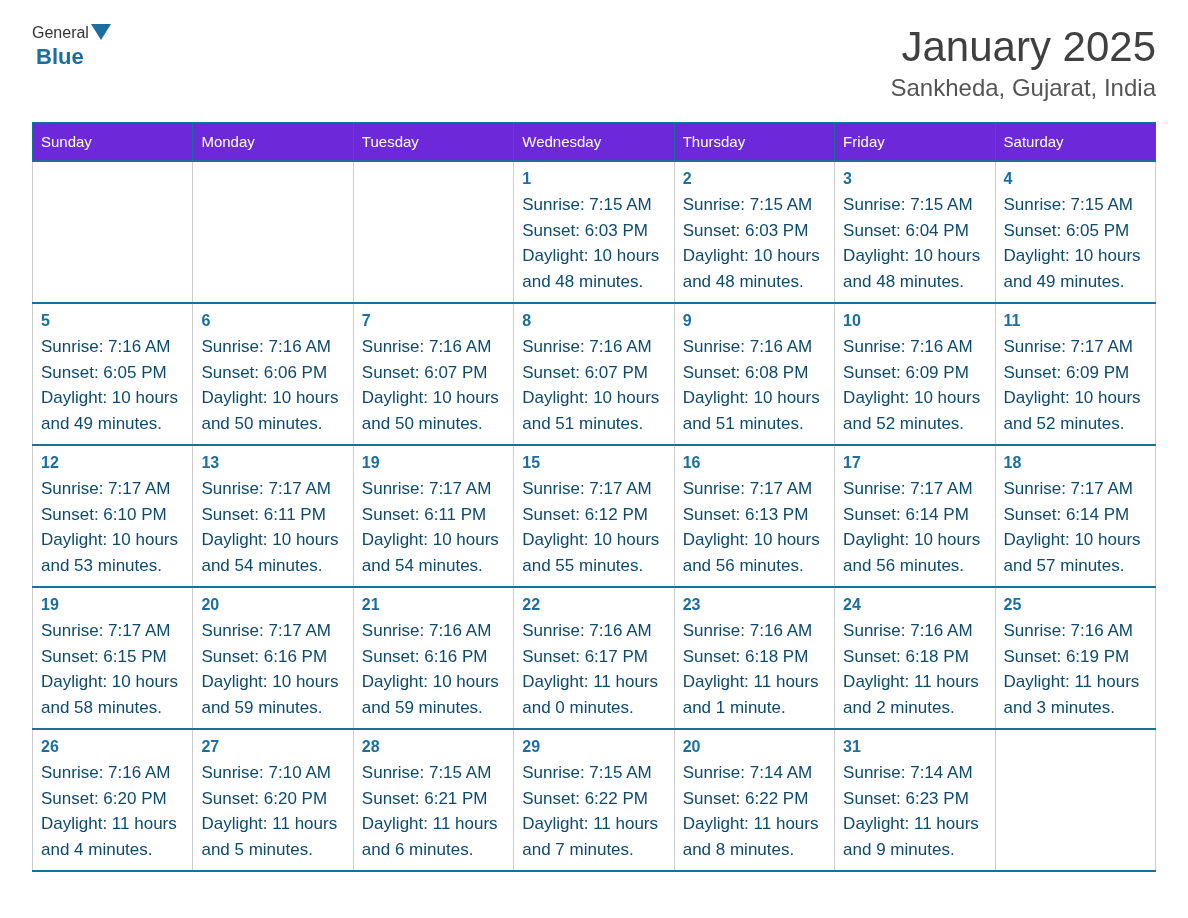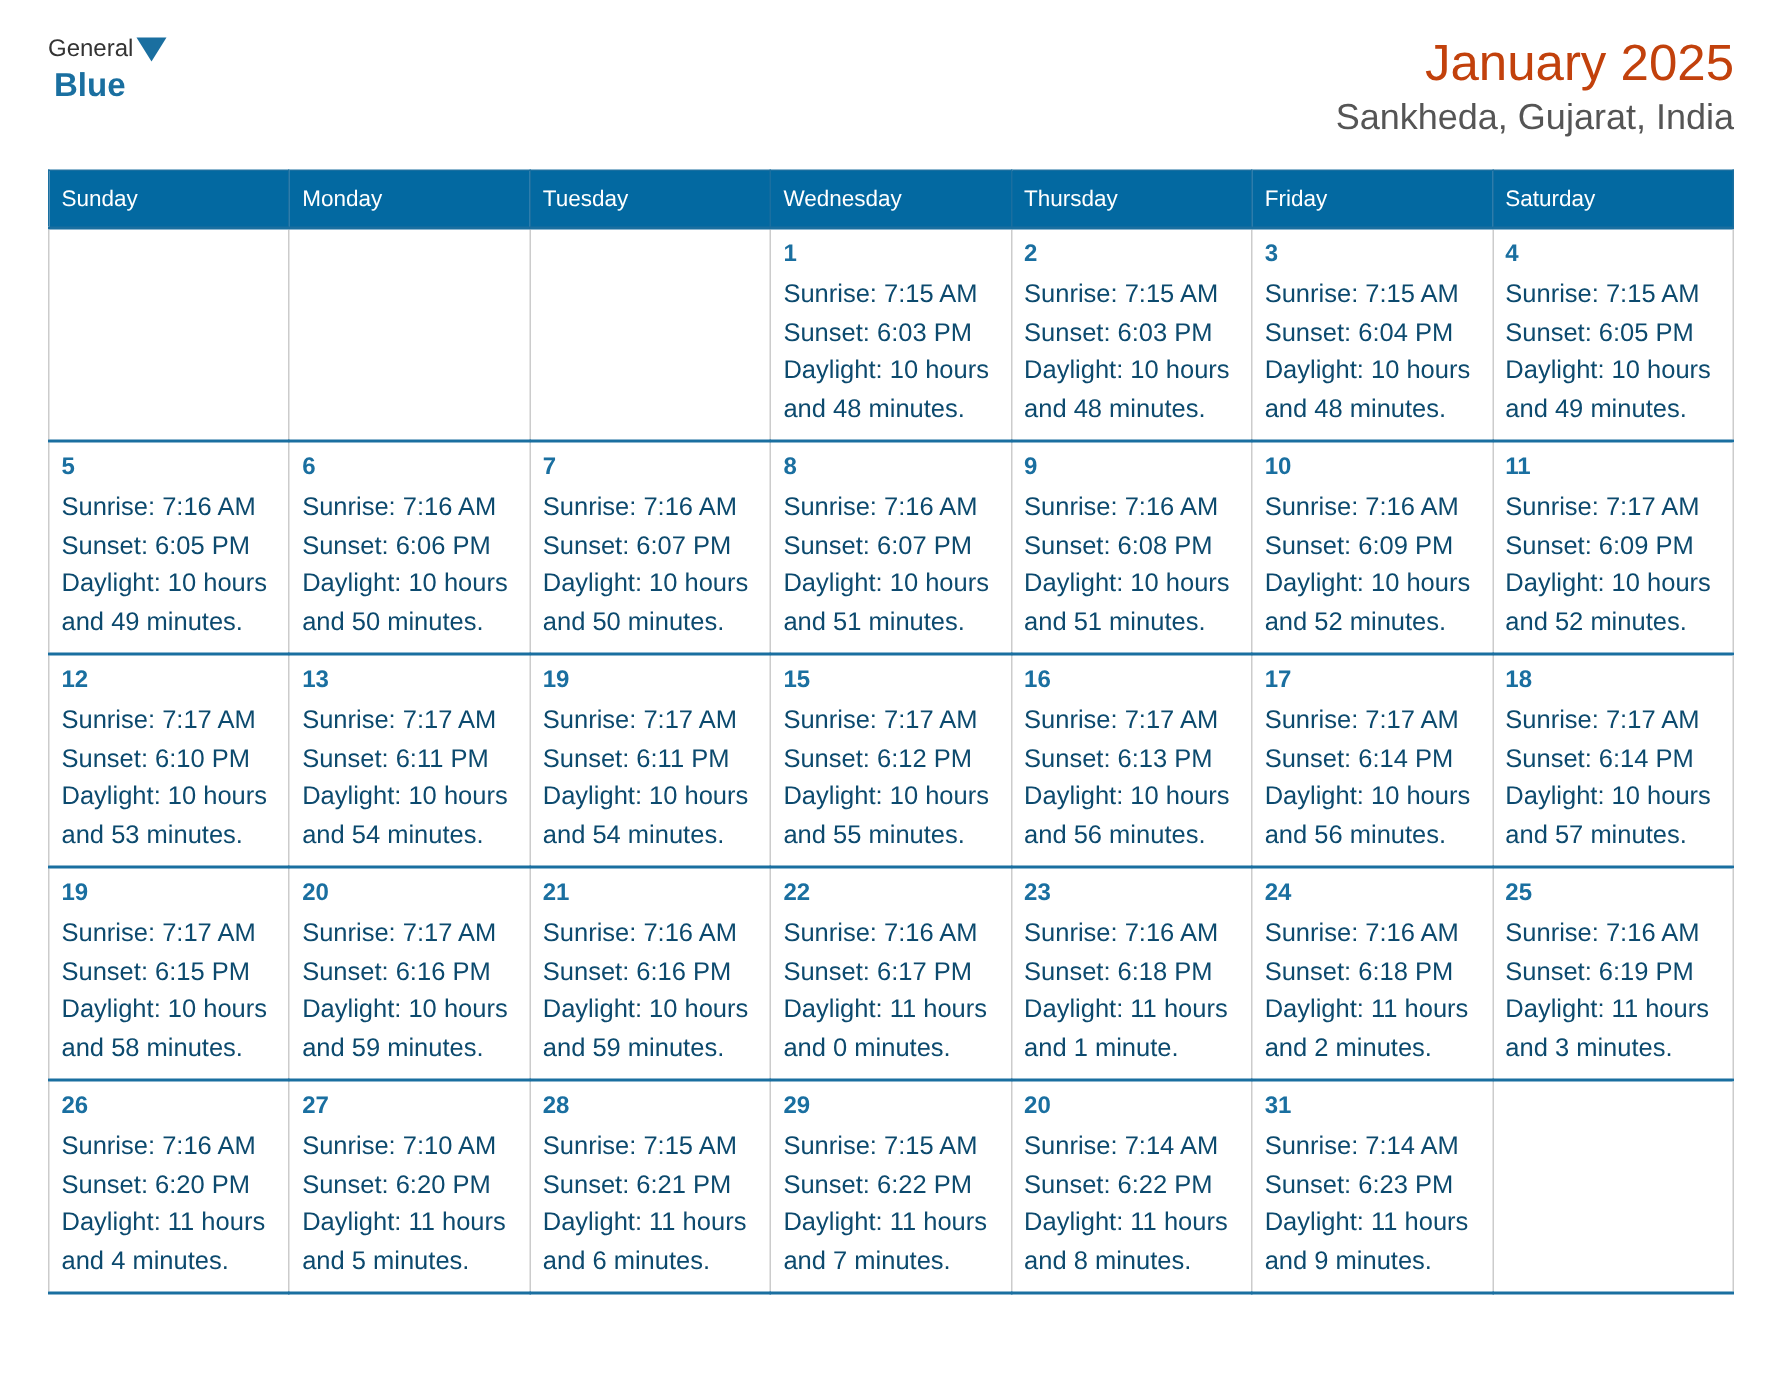--- a/index.html
+++ b/index.html
@@ -35,37 +35,37 @@
       color: #1a6fa0;
       font-size: 22px;
       font-weight: bold;
       margin-top: 2px;
       margin-left: 4px;
     }
     .title-section {
       text-align: right;
     }
     .month-title {
-      font-size: 34px;
+      font-size: 42px;
       font-weight: normal;
-      color: #c2410c;
+      color: #404040;
       line-height: 1.1;
     }
     .location {
       font-size: 24px;
       color: #555;
       margin-top: 4px;
     }
     .calendar {
       width: 100%;
       border-collapse: collapse;
       border: 1px solid #ccc;
     }
     .calendar th {
-      background-color: #0369a1;
+      background-color: #6d28d9;
       color: #fff;
       padding: 10px 8px;
       font-size: 15px;
       font-weight: normal;
       text-align: left;
       border: 1px solid #1a6fa0;
     }
     .calendar td {
       vertical-align: top;
       padding: 8px;
@@ -87,21 +87,20 @@
       line-height: 1.5;
       color: #0c4a6e;
     }
     .empty-cell {
       background: #fff;
     }
     tr { border-bottom: 2px solid #1a6fa0; }
     .logo-row {
       display: flex;
       flex-direction: row;
-      align-items: center;
     }
   </style>
 </head>
 <body>
 
 <div class="header">
   <div class="logo">
     <div class="logo-row">
       <span class="logo-general">General</span>
       <span class="logo-triangle"></span>

